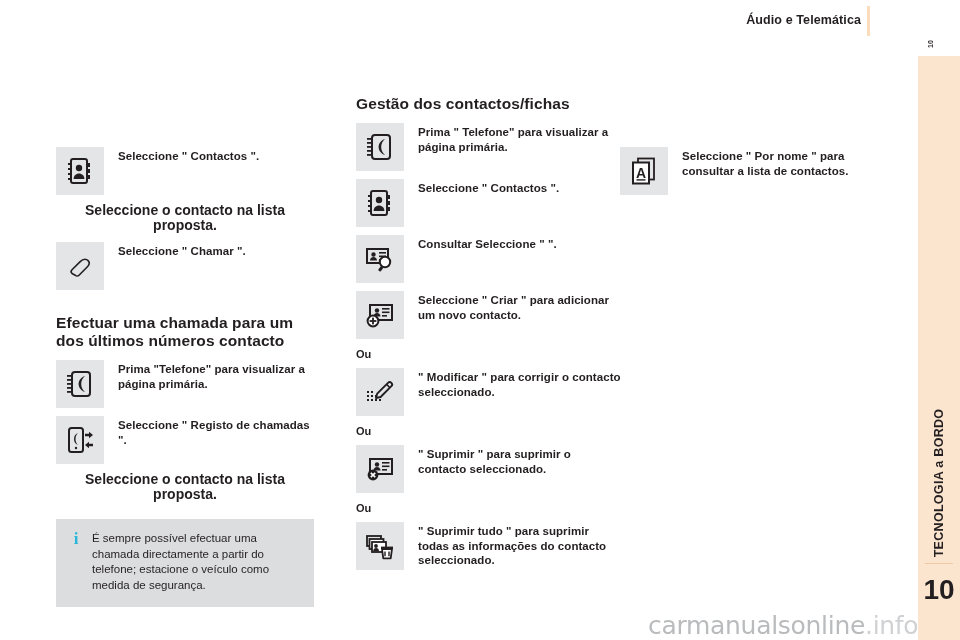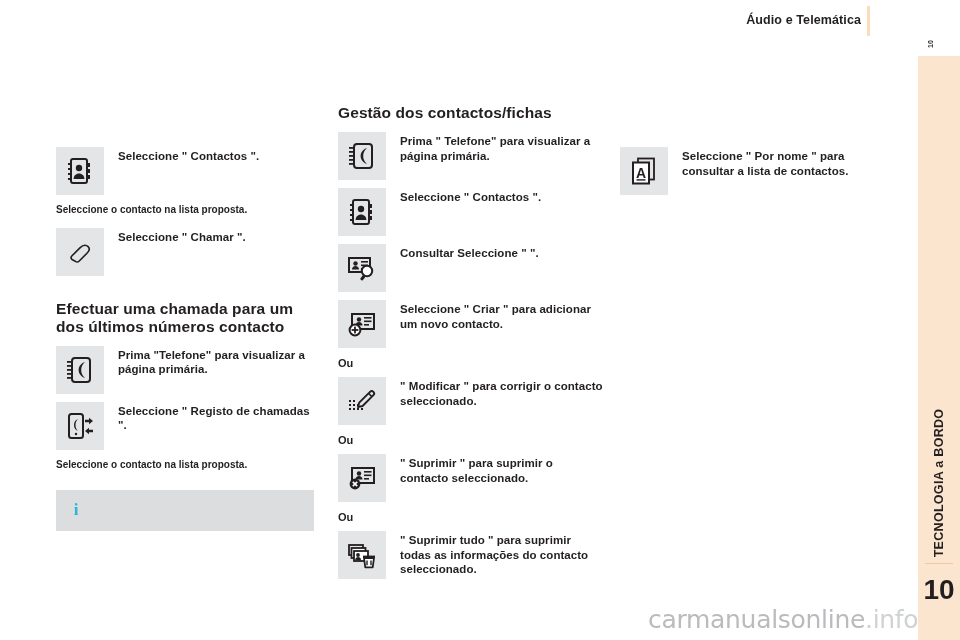--- a/index.html
+++ b/index.html
@@ -54,21 +54,21 @@
     font-size:7px; font-weight:bold; color:#231f20;
     writing-mode:vertical-rl;
     transform:rotate(180deg);
     line-height:9px;
     overflow:hidden;
   }
 
   
   .col{ position:absolute; top:95px; }
   .col-left{ left:56px; width:258px; }
-  .col-mid{ left:338px; width:266px;margin-top:9px; }
+  .col-mid{ left:356px; width:266px; }
   .col-right{ left:620px; width:266px; }
 
   h2.section-title{
     margin:0 0 10px 0;
     font-size:15.5px; font-weight:bold; color:#231f20;
     line-height:18px;
     letter-spacing:.1px;
   }
   .spacer-title{ height:52px; }
 
@@ -86,23 +86,24 @@
   }
   .step-icon svg{ display:block; }
   .step-text{
     font-size:11.5px; font-weight:bold; color:#231f20;
     line-height:14.5px;
     padding-top:2px;
     letter-spacing:.05px;
   }
 
   .plain-line{
-    font-size:10px; font-weight:bold; color:#231f20;
+    font-size:14px; font-weight:bold; color:#231f20;
     line-height:14.5px;
     margin:2px 0 10px 0;
+    text-align:center;
   }
   .or-line{
     font-size:11px; font-weight:bold; color:#231f20;
     line-height:14px;
     margin:0 0 7px 0;
   }
 
   
   .note{
     margin-top:18px;
@@ -120,21 +121,21 @@
     text-align:center;
     font-family:"Liberation Serif", serif;
   }
   .note-text{
     font-size:11.5px; color:#231f20; line-height:15.5px;
     margin-left:8px;
   }
 
   
   .watermark{
-    position:absolute; left:648px; bottom:6px;
+    position:absolute; left:648px; bottom:0;
     font-size:25px; color:#b9bbbd;
     letter-spacing:-.3px;
     white-space:nowrap;
     font-family:"DejaVu Sans", sans-serif;
   }
   .watermark .dim{ color:#cfd1d3; }
 </style>
 </head>
 <body>
 
@@ -210,20 +211,21 @@
         <path d="M20 20 l4 3.2 v-2 h4 v-2.4 h-4 v-2 z" fill="#231f20"></path>
       </svg>
     </div>
     <div class="step-text">Seleccione " Registo de chamadas ".</div>
   </div>
 
   <div class="plain-line">Seleccione o contacto na lista proposta.</div>
 
   <div class="note">
     <div class="note-icon">i</div>
+    <div class="note-text">É sempre possível efectuar uma chamada directamente a partir do telefone; estacione o veículo como medida de segurança.</div>
   </div>
 </div>
 
 <div class="col col-mid">
 
   <h2 class="section-title">Gestão dos contactos/fichas</h2>
 
   <div class="step">
     <div class="step-icon">
       <svg width="30" height="30" viewBox="0 0 30 30">

